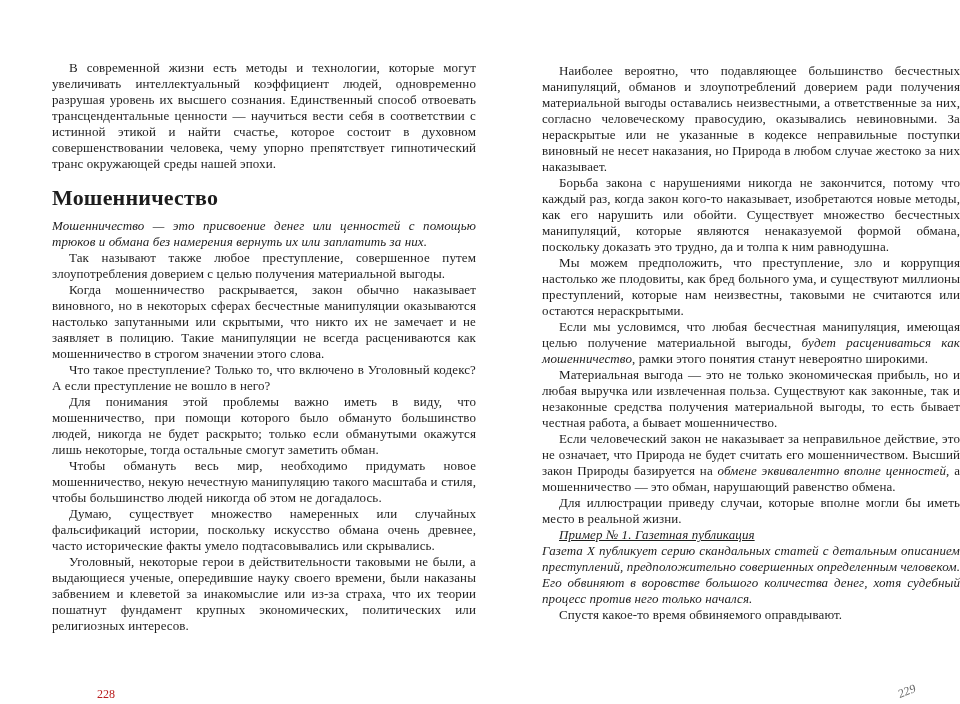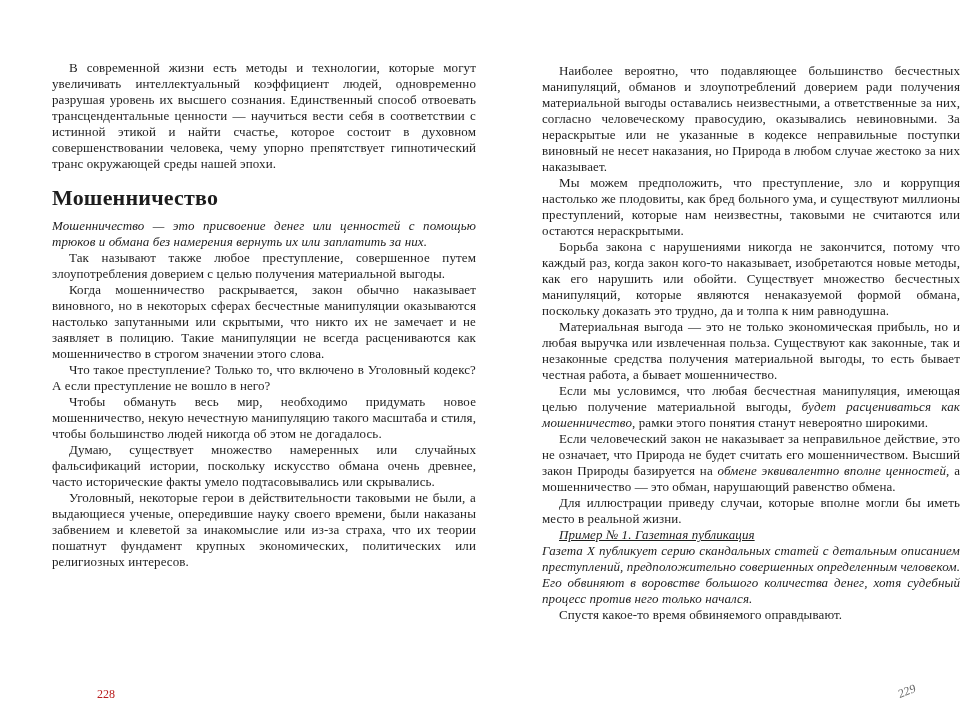--- a/index.html
+++ b/index.html
@@ -80,34 +80,35 @@
 <div class="spread">
 
   <div class="page page-left">
     <div class="page-body">
       <p class="para">В современной жизни есть методы и технологии, которые могут увеличивать интеллектуальный коэффициент людей, одновременно разрушая уровень их высшего сознания. Единственный способ отвоевать трансцендентальные ценности — научиться вести себя в соответствии с истинной этикой и найти счастье, которое состоит в духовном совершенствовании человека, чему упорно препятствует гипнотический транс окружающей среды нашей эпохи.</p>
       <h1 class="section-heading">Мошенничество</h1>
       <p class="para no-indent">Мошенничество — это присвоение денег или ценностей с помощью трюков и обмана без намерения вернуть их или заплатить за них.</p>
       <p class="para">Так называют также любое преступление, совершенное путем злоупотребления доверием с целью получения материальной выгоды.</p>
       <p class="para">Когда мошенничество раскрывается, закон обычно наказывает виновного, но в некоторых сферах бесчестные манипуляции оказываются настолько запутанными или скрытыми, что никто их не замечает и не заявляет в полицию. Такие манипуляции не всегда расцениваются как мошенничество в строгом значении этого слова.</p>
       <p class="para">Что такое преступление? Только то, что включено в Уголовный кодекс? А если преступление не вошло в него?</p>
+      <p class="para">Для понимания этой проблемы важно иметь в виду, что мошенничество, при помощи которого было обмануто большинство людей, никогда не будет раскрыто; только если обманутыми окажутся лишь некоторые, тогда остальные смогут заметить обман.</p>
       <p class="para">Чтобы обмануть весь мир, необходимо придумать новое мошенничество, некую нечестную манипуляцию такого масштаба и стиля, чтобы большинство людей никогда об этом не догадалось.</p>
       <p class="para">Думаю, существует множество намеренных или случайных фальсификаций истории, поскольку искусство обмана очень древнее, часто исторические факты умело подтасовывались или скрывались.</p>
       <p class="para">Уголовный, некоторые герои в действительности таковыми не были, а выдающиеся ученые, опередившие науку своего времени, были наказаны забвением и клеветой за инакомыслие или из-за страха, что их теории пошатнут фундамент крупных экономических, политических или религиозных интересов.</p>
     </div>
     <div class="page-number page-number-left">228</div>
   </div>
 
   <div class="page page-right">
     <div class="page-body">
       <p class="para">Наиболее вероятно, что подавляющее большинство бесчестных манипуляций, обманов и злоупотреблений доверием ради получения материальной выгоды оставались неизвестными, а ответственные за них, согласно человеческому правосудию, оказывались невиновными. За нераскрытые или не указанные в кодексе неправильные поступки виновный не несет наказания, но Природа в любом случае жестоко за них наказывает.</p>
+      <p class="para">Борьба закона с нарушениями никогда не закончится, потому что каждый раз, когда закон кого-то наказывает, изобретаются новые методы, как его нарушить или обойти. Существует множество бесчестных манипуляций, которые являются ненаказуемой формой обмана, поскольку доказать это трудно, да и толпа к ним равнодушна.</p>
       <p class="para">Мы можем предположить, что преступление, зло и коррупция настолько же плодовиты, как бред больного ума, и существуют миллионы преступлений, которые нам неизвестны, таковыми не считаются или остаются нераскрытыми.</p>
-      <p class="para">Борьба закона с нарушениями никогда не закончится, потому что каждый раз, когда закон кого-то наказывает, изобретаются новые методы, как его нарушить или обойти. Существует множество бесчестных манипуляций, которые являются ненаказуемой формой обмана, поскольку доказать это трудно, да и толпа к ним равнодушна.</p>
+      <p class="para"><span>Если мы условимся, что любая бесчестная манипуляция, имеющая целью получение материальной выгоды, </span><em>будет расцениваться как мошенничество</em><span>, рамки этого понятия станут невероятно широкими.</span></p>
       <p class="para">Материальная выгода — это не только экономическая прибыль, но и любая выручка или извлеченная польза. Существуют как законные, так и незаконные средства получения материальной выгоды, то есть бывает честная работа, а бывает мошенничество.</p>
-      <p class="para"><span>Если мы условимся, что любая бесчестная манипуляция, имеющая целью получение материальной выгоды, </span><em>будет расцениваться как мошенничество</em><span>, рамки этого понятия станут невероятно широкими.</span></p>
       <p class="para"><span>Если человеческий закон не наказывает за неправильное действие, это не означает, что Природа не будет считать его мошенничеством. Высший закон Природы базируется на </span><em>обмене эквивалентно вполне ценностей</em><span>, а мошенничество — это обман, нарушающий равенство обмена.</span></p>
       <p class="para">Для иллюстрации приведу случаи, которые вполне могли бы иметь место в реальной жизни.</p>
       <p class="para example-heading">Пример № 1. Газетная публикация</p>
       <p class="para no-indent">Газета X публикует серию скандальных статей с детальным описанием преступлений, предположительно совершенных определенным человеком. Его обвиняют в воровстве большого количества денег, хотя судебный процесс против него только начался.</p>
       <p class="para">Спустя какое-то время обвиняемого оправдывают.</p>
     </div>
     <div class="page-number page-number-right">229</div>
   </div>
 
 </div>

